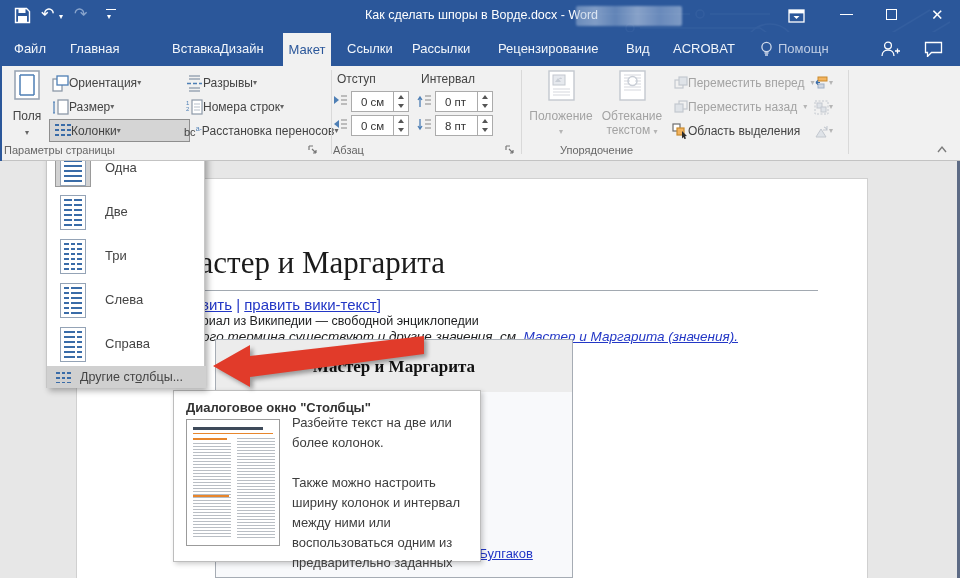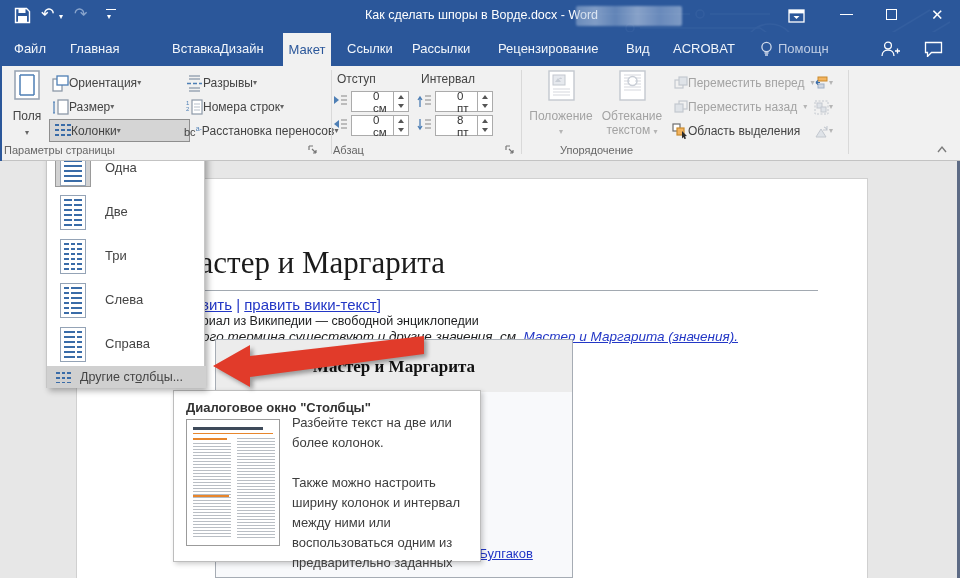--- a/index.html
+++ b/index.html
@@ -24,21 +24,21 @@
   .rlabel{font-size:12px;color:#444;}
   .rlabel-dis{font-size:12px;color:#a3a3a3;}
   .caret{font-size:8px;color:#666;line-height:10px;}
   .caret-dis{font-size:8px;color:#b5b5b5;line-height:10px;}
   .grouplabel{font-size:11px;color:#666;}
   .vsep{width:1px;background:#d9d9d9;}
   .row{display:flex;align-items:center;}
   .bigbtn{display:flex;flex-direction:column;align-items:center;}
   .pressed{background:#d5d5d5;border:1px solid #8e8e8e;}
   .field{border:1px solid #ababab;background:#fff;display:flex;align-items:center;}
-  .field .val{flex:1;font-size:11.5px;color:#333;padding-left:21px;}
+  .field .val{flex:1;font-size:11.5px;color:#333;padding-left:9px;}
   .spin{width:14px;height:100%;display:flex;flex-direction:column;border-left:1px solid #ababab;}
   .spin span{flex:1;display:flex;align-items:center;justify-content:center;}
   .tri-up{width:0;height:0;border-left:3px solid transparent;border-right:3px solid transparent;border-bottom:4px solid #555;}
   .tri-dn{width:0;height:0;border-left:3px solid transparent;border-right:3px solid transparent;border-top:4px solid #555;}
   
   .micon{display:flex;gap:2px;}
   .micon i{display:block;background-image:repeating-linear-gradient(to bottom,#3a6ca8 0 2px,transparent 2px 5px);}
   .pageicon{border:1px solid #94a3b6;background:#fff;display:flex;gap:2px;padding:3px;}
   .pageicon i{display:block;flex:1;background-image:repeating-linear-gradient(to bottom,#3a6ca8 0 2px,transparent 2px 5px);}
   

